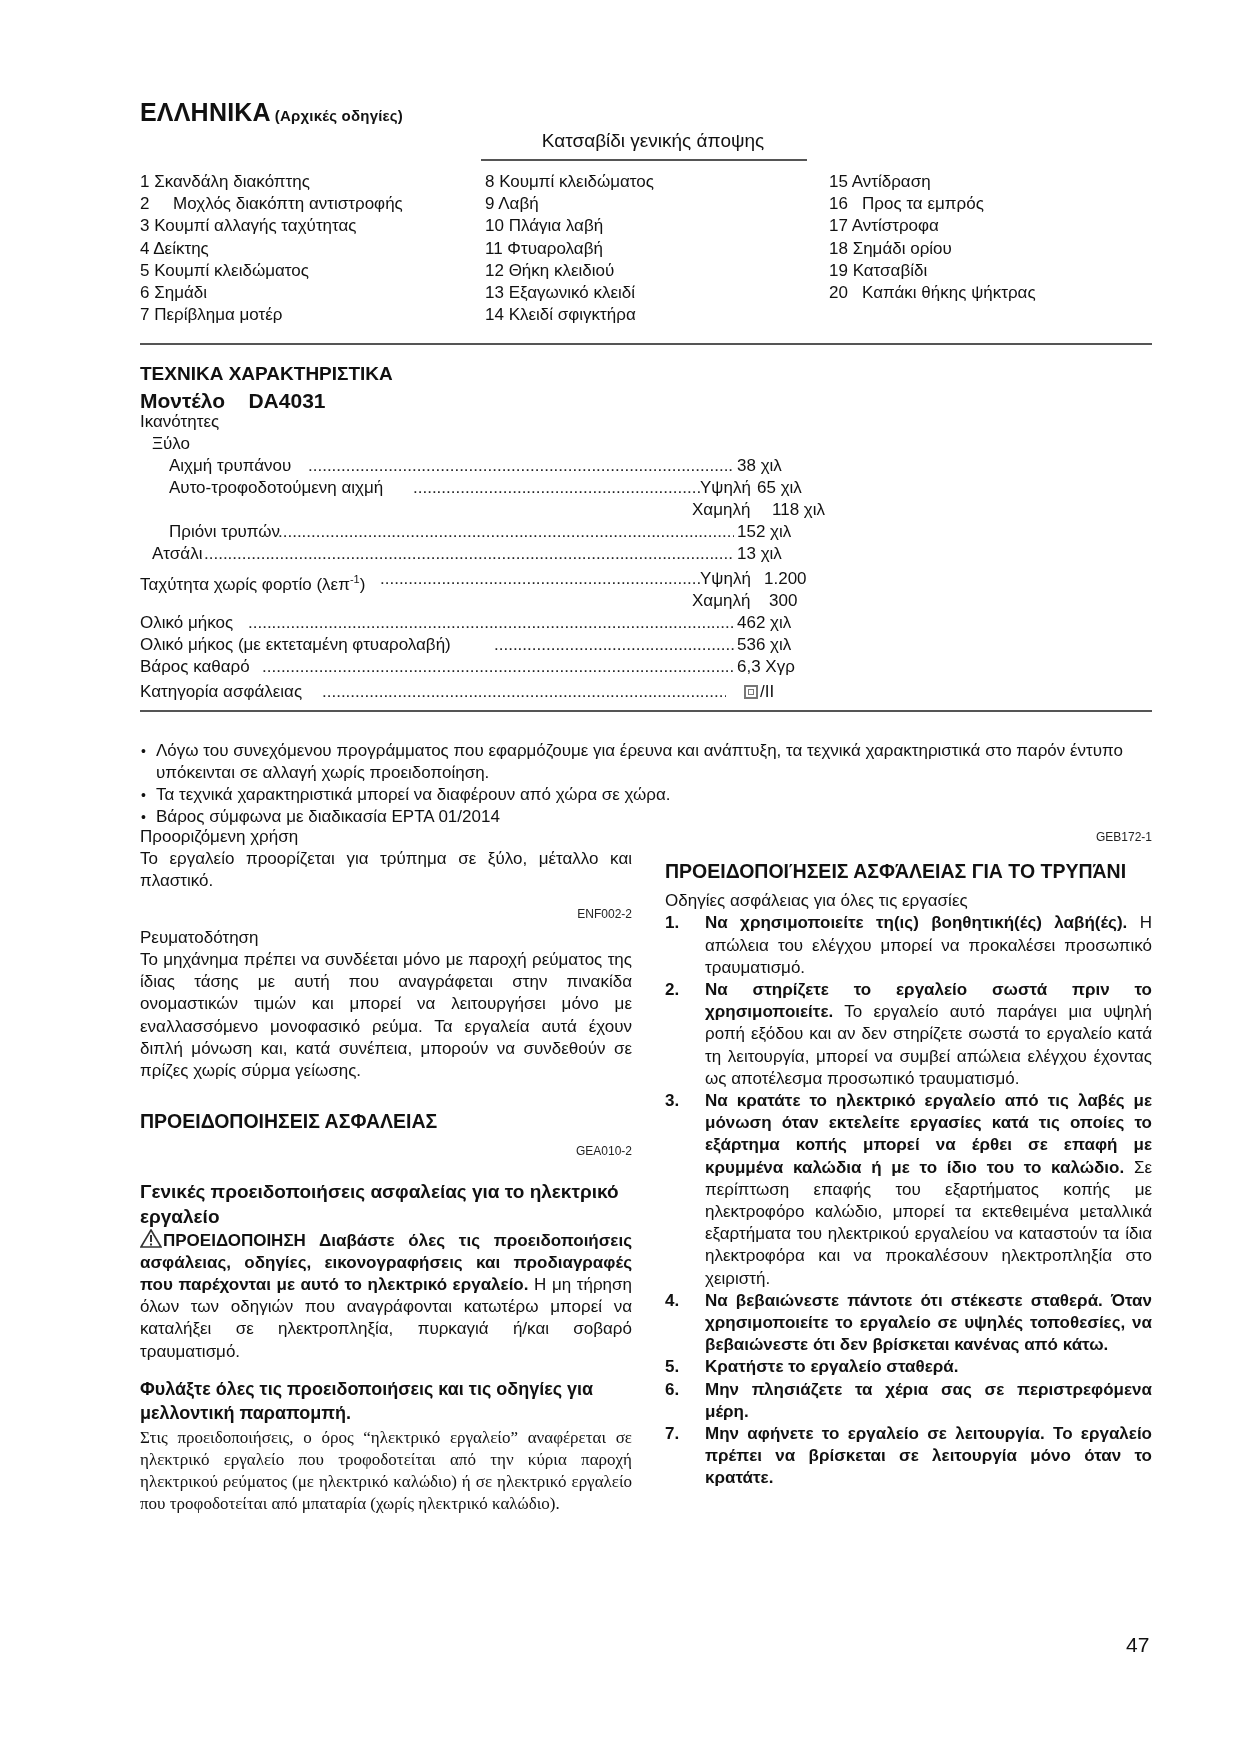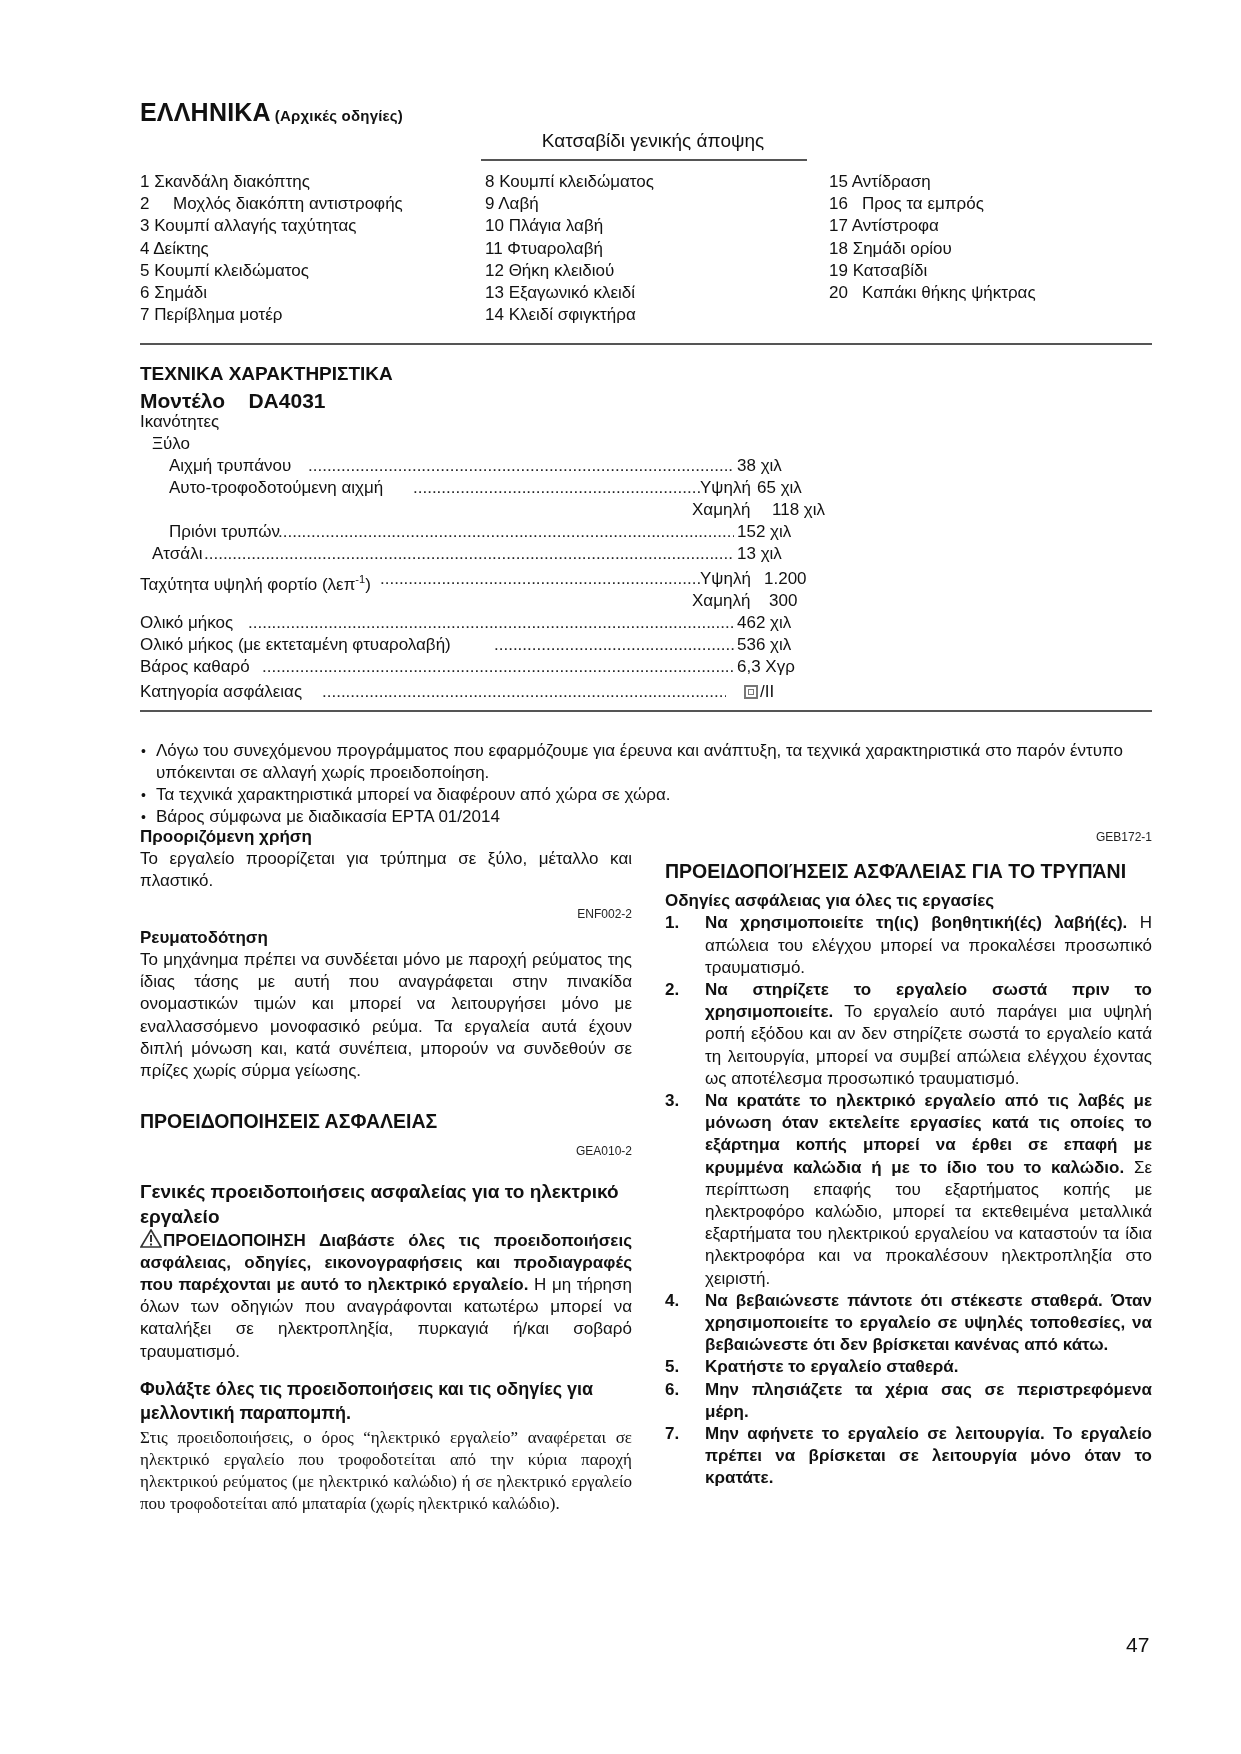--- a/index.html
+++ b/index.html
@@ -18,21 +18,21 @@
   .spec { left:140px; font-size:17px; line-height:22px; }
   .spec-row { position:absolute; left:0; white-space:nowrap; }
   .leader { position:absolute; overflow:hidden; white-space:nowrap; color:#222; }
   .spec-val { position:absolute; white-space:nowrap; }
   .notes { left:140px; top:740px; width:1010px; font-size:17px; line-height:22px; }
   .notes .b { position:relative; padding-left:16px; }
   .notes .b::before { content:"•"; position:absolute; left:1px; top:0; font-size:14px; }
   .col { font-size:17px; line-height:22.2px; }
   .col-left { left:140px; width:492px; }
   .col-right { left:665px; width:487px; }
-  .h-bold { font-weight:bold; }
+  .h-bold { font-weight:normal; }
   .justify { text-align:justify; }
   .code { font-size:12px; text-align:right; color:#222; }
   .section-h { font-size:19.5px; font-weight:bold; }
   .sub-h { font-size:19px; font-weight:bold; line-height:25px; }
   .warn-icon { display:inline-block; width:22px; height:19px; vertical-align:-2px; margin-right:1px; }
   ol.safety { list-style:none; padding:0; margin:0; }
   ol.safety li { position:relative; padding-left:40px; text-align:justify; }
   ol.safety li .num { position:absolute; left:0; top:0; font-weight:bold; }
   .page-num { left:1126px; top:1633px; font-size:21px; }
   .class-icon { display:inline-block; width:14px; height:14px; border:2px solid #777; position:relative; vertical-align:-2px; box-sizing:border-box; margin-right:2px;}
@@ -97,21 +97,21 @@
   <div class="spec-val" style="top:88px; left:632px;">118 χιλ</div>
 
   <div class="spec-row" style="top:110px; left:29px;">Πριόνι τρυπών </div>
   <div class="leader" style="top:110px; left:138px; width:456px;">..................................................................................................................................................</div>
   <div class="spec-val" style="top:110px; left:597px;">152 χιλ</div>
 
   <div class="spec-row" style="top:132px; left:12px;">Ατσάλι</div>
   <div class="leader" style="top:132px; left:64px; width:530px;">........................................................................................................................................................................</div>
   <div class="spec-val" style="top:132px; left:597px;">13 χιλ</div>
 
-  <div class="spec-row" style="top:157px; left:0;"><span>Ταχύτητα υψηλή φορτίο (λεπ</span><sup style="font-size:11px;">-1</sup><span>) </span></div>
+  <div class="spec-row" style="top:157px; left:0;"><span>Ταχύτητα χωρίς φορτίο (λεπ</span><sup style="font-size:11px;">-1</sup><span>) </span></div>
   <div class="leader" style="top:157px; left:240px; width:320px;">.......................................................................................................</div>
   <div class="spec-val" style="top:157px; left:560px;">Υψηλή</div>
   <div class="spec-val" style="top:157px; left:624px;">1.200</div>
   <div class="spec-val" style="top:179px; left:552px;">Χαμηλή</div>
   <div class="spec-val" style="top:179px; left:629px;">300</div>
 
   <div class="spec-row" style="top:201px; left:0;">Ολικό μήκος</div>
   <div class="leader" style="top:201px; left:108px; width:486px;">..............................................................................................................................................................</div>
   <div class="spec-val" style="top:201px; left:597px;">462 χιλ</div>
 

